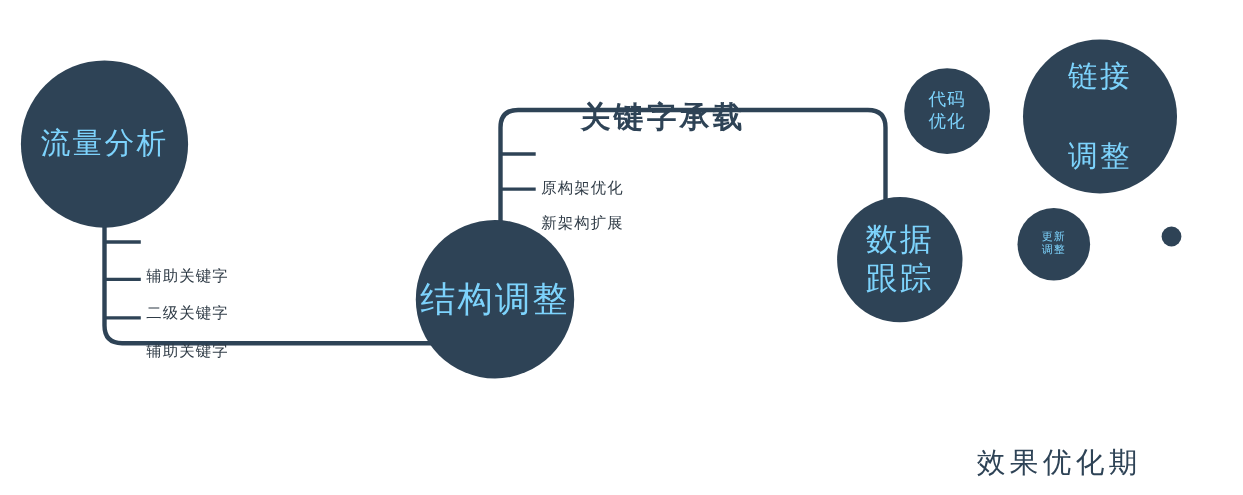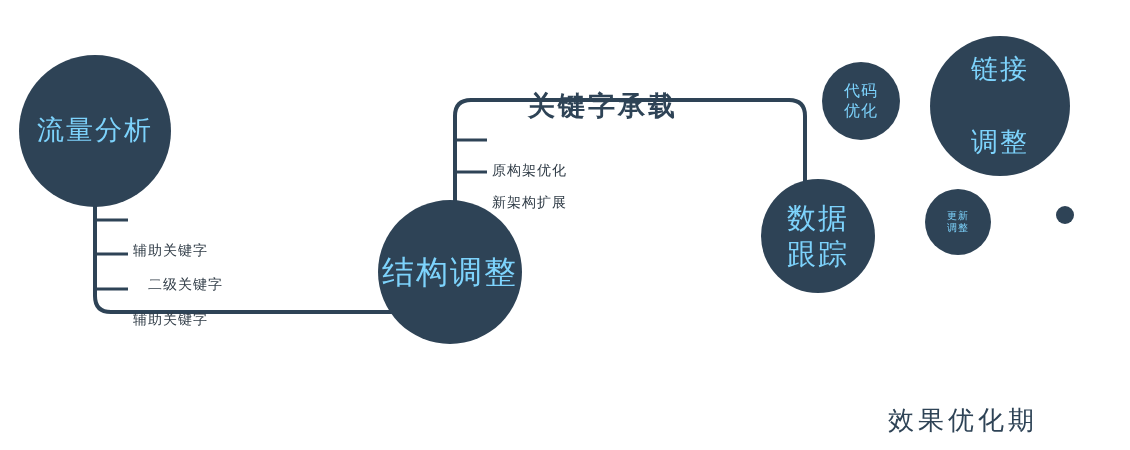--- a/index.html
+++ b/index.html
@@ -108,21 +108,21 @@
     <span>调整</span>
   </div>
 
   <div class="node" style="left:1056px; top:206px; width:18px; height:18px;"></div>
 
 
   <div class="edge-label" style="left:528px; top:60px; font-size:27px;">关键字承载</div>
 
 
   <div class="branch-label" style="left:133px; top:212px;">辅助关键字</div>
-  <div class="branch-label" style="left:148px; top:246px;text-align:right;">二级关键字</div>
+  <div class="branch-label" style="left:133px; top:246px;text-align:right;">二级关键字</div>
   <div class="branch-label" style="left:133px; top:281px;">辅助关键字</div>
 
   <div class="branch-label" style="left:492px; top:132px;">原构架优化</div>
   <div class="branch-label" style="left:492px; top:164px;">新架构扩展</div>
 
   <div class="caption" style="left:888px; top:403px; font-size:26px;text-align:right;">效果优化期</div>
 
 </div>
 
 </body></html>

